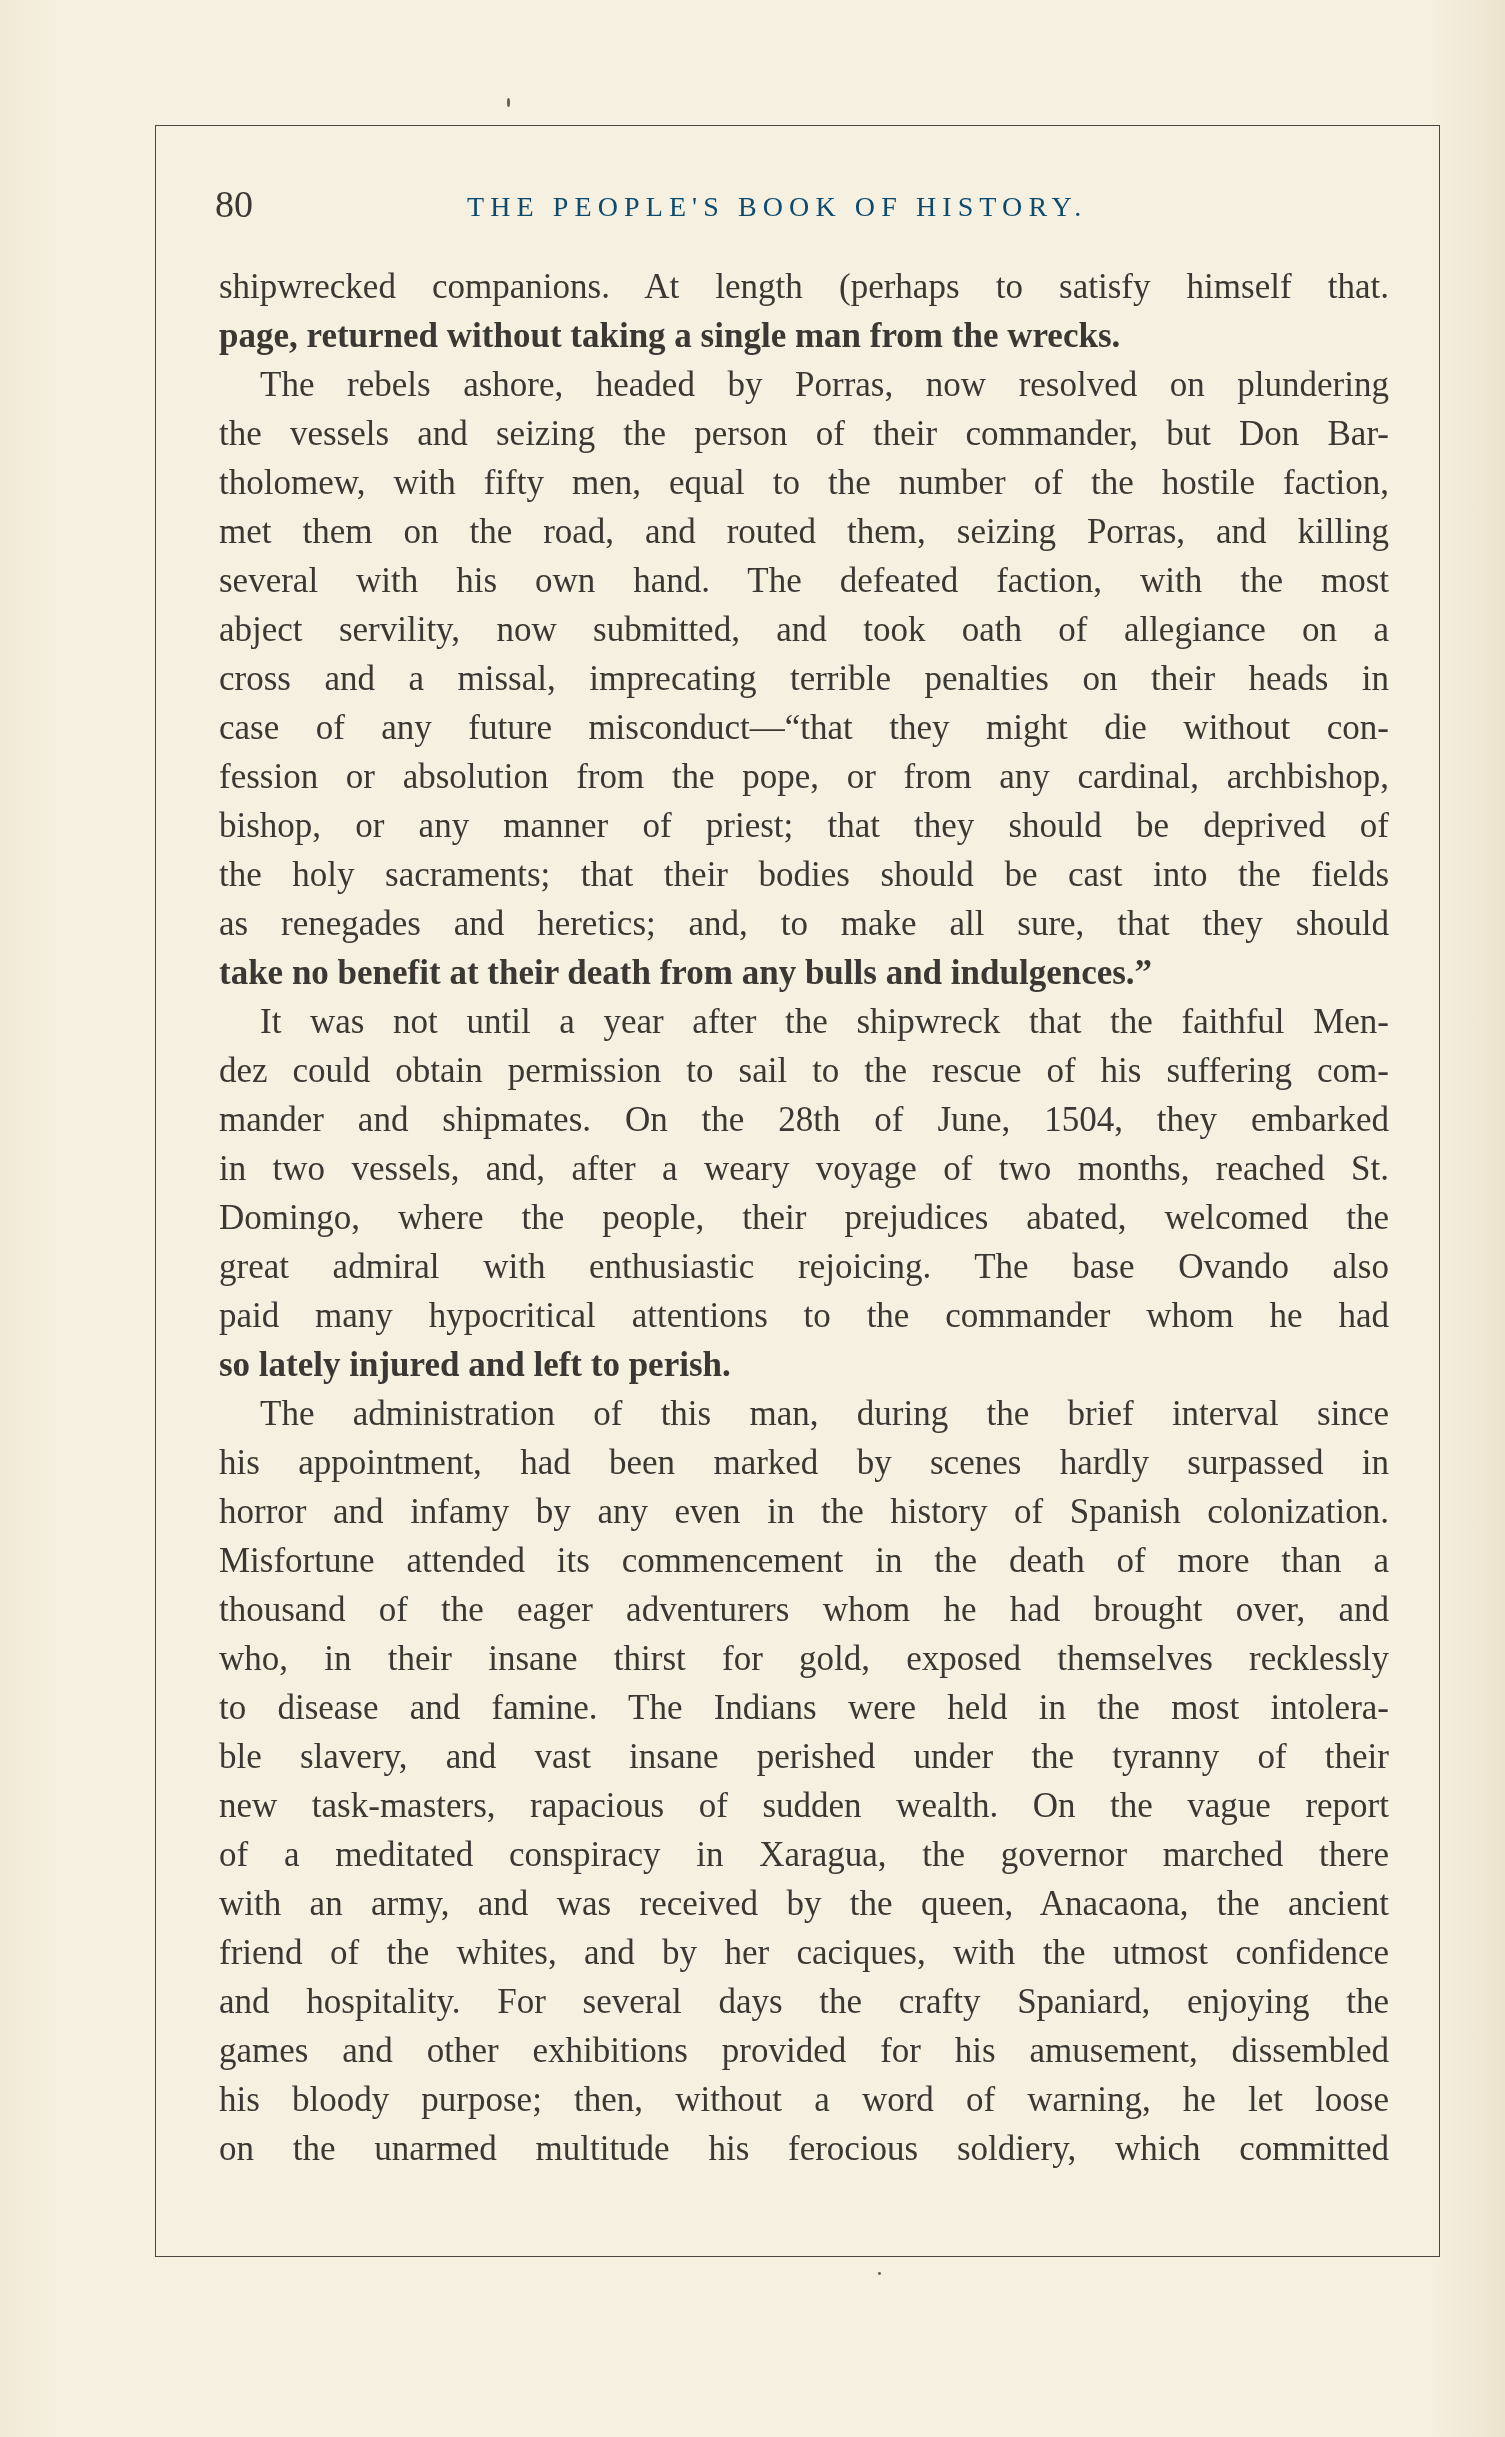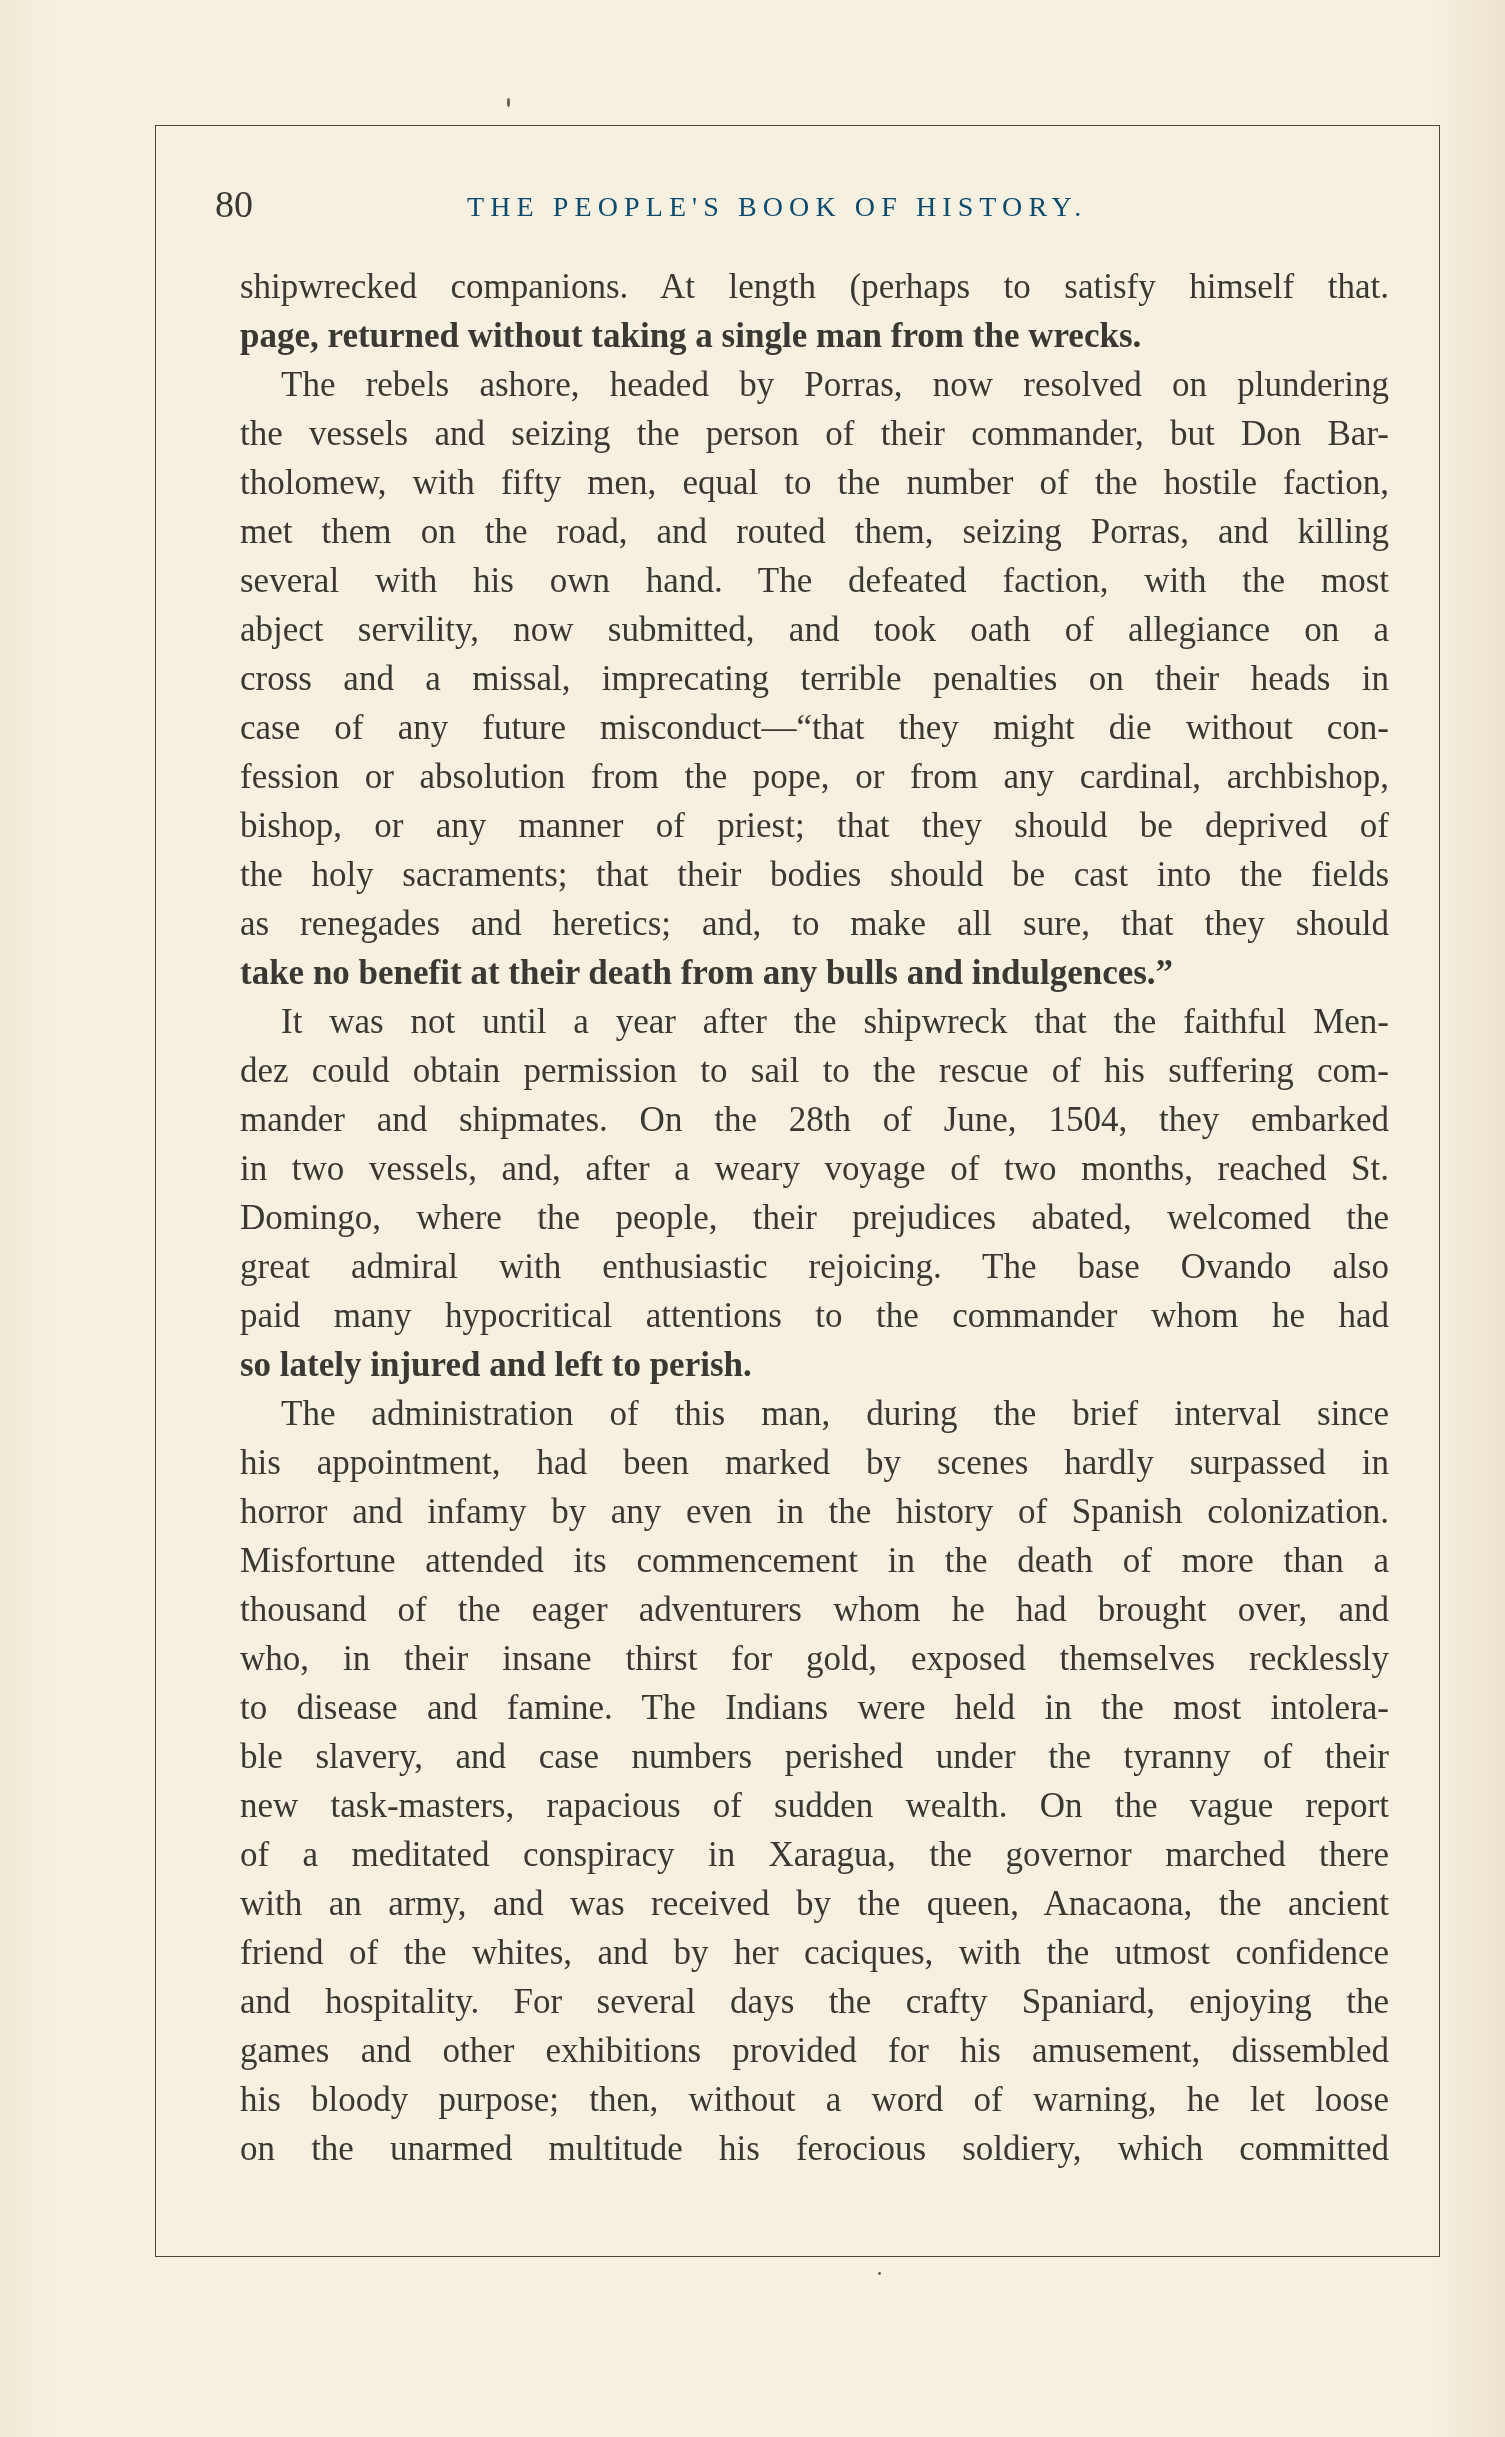--- a/index.html
+++ b/index.html
@@ -36,21 +36,20 @@
     letter-spacing: 6.1px; color: #0c4a6e;
   }
   .body-text {
     position: absolute; left: 219px; top: 262px; width: 1170px;
     font-size: 35px; line-height: 49px;
   }
   .line {
     display: block; height: 49px; white-space: nowrap;
     text-align: justify; text-align-last: justify;
     overflow: visible;
-    margin-left: 21px;
   }
   .line.indent { text-indent: 41px; }
   .line.last { text-align-last: left; font-weight: bold; }
   .speck { position: absolute; background: #6b6050; border-radius: 50%; }
 </style>
 </head>
 <body>
 
 <div class="paper-shade"></div>
 
@@ -86,21 +85,21 @@
     <span class="line">great admiral with enthusiastic rejoicing.  The base Ovando also</span>
     <span class="line">paid many hypocritical attentions to the commander whom he had</span>
     <span class="line last">so lately injured and left to perish.</span>
     <span class="line indent">The administration of this man, during the brief interval since</span>
     <span class="line">his appointment, had been marked by scenes hardly surpassed in</span>
     <span class="line">horror and infamy by any even in the history of Spanish colonization.</span>
     <span class="line">Misfortune attended its commencement in the death of more than a</span>
     <span class="line">thousand of the eager adventurers whom he had brought over, and</span>
     <span class="line">who, in their insane thirst for gold, exposed themselves recklessly</span>
     <span class="line">to disease and famine.  The Indians were held in the most intolera-</span>
-    <span class="line">ble slavery, and case numbers perished under the tyranny of their</span>
+    <span class="line">ble slavery, and vast insane perished under the tyranny of their</span>
     <span class="line">new task-masters, rapacious of sudden wealth.  On the vague report</span>
     <span class="line">of a meditated conspiracy in Xaragua, the governor marched there</span>
     <span class="line">with an army, and was received by the queen, Anacaona, the ancient</span>
     <span class="line">friend of the whites, and by her caciques, with the utmost confidence</span>
     <span class="line">and hospitality.  For several days the crafty Spaniard, enjoying the</span>
     <span class="line">games and other exhibitions provided for his amusement, dissembled</span>
     <span class="line">his bloody purpose; then, without a word of warning, he let loose</span>
     <span class="line">on the unarmed multitude his ferocious soldiery, which committed</span>
   </div>
 

